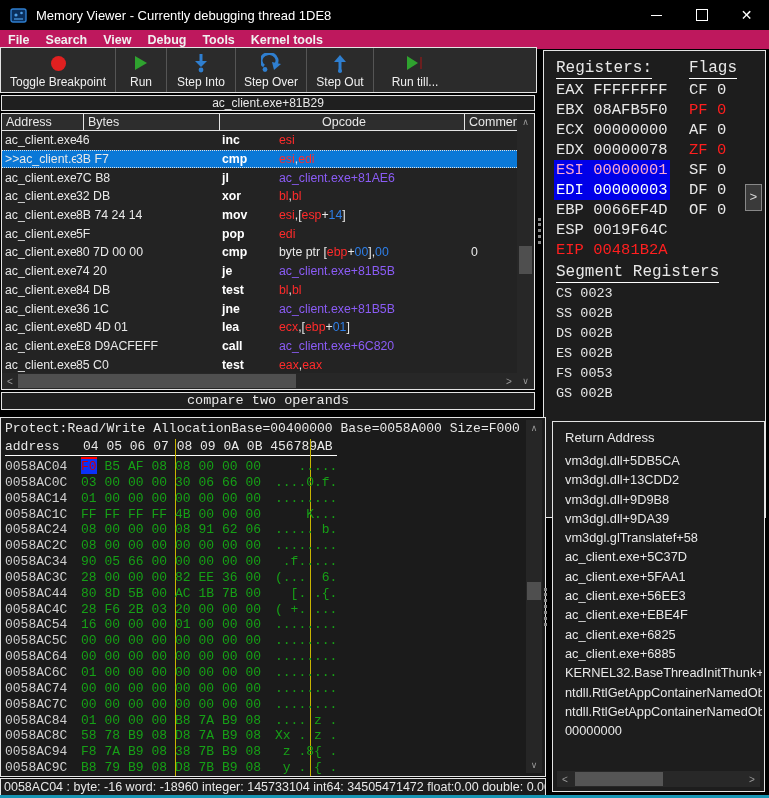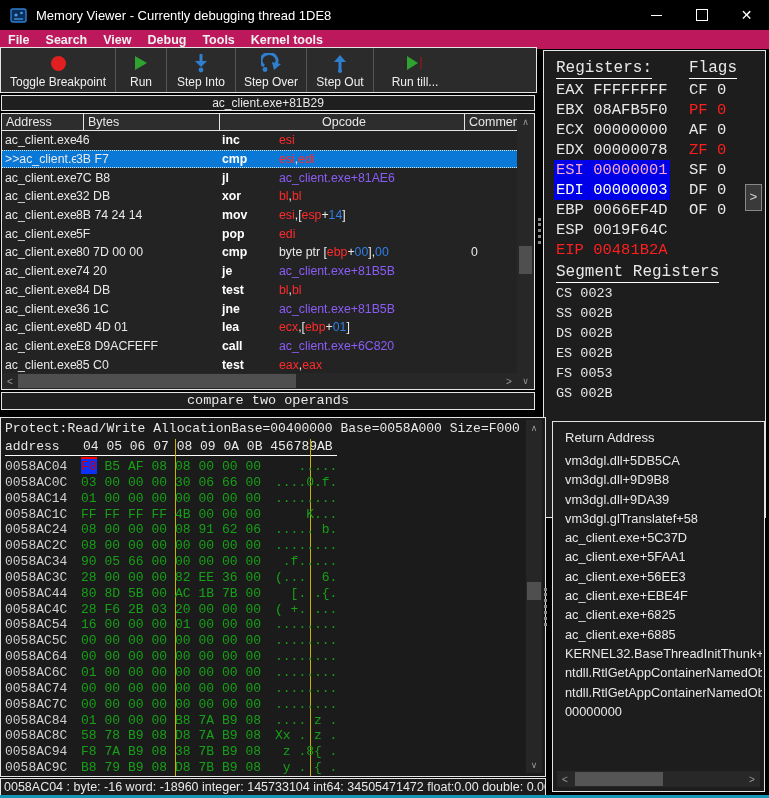--- a/index.html
+++ b/index.html
@@ -415,20 +415,21 @@
 </div>
 
 <div class="abs splitv" style="left:544px;top:588px;height:38px;"></div>
 
 <div class="abs statusbar">0058AC04 : byte: -16 word: -18960 integer: 145733104 int64: 34505471472 float:0.00 double: 0.00</div>
 
 <div class="abs retpanel">
   <div class="rettitle">Return Address</div>
   <div class="retlist" id="retlist">
       <div class="retitem">vm3dgl.dll+5DB5CA</div>
+      <div class="retitem">vm3dgl.dll+13CDD2</div>
       <div class="retitem">vm3dgl.dll+9D9B8</div>
       <div class="retitem">vm3dgl.dll+9DA39</div>
       <div class="retitem">vm3dgl.glTranslatef+58</div>
       <div class="retitem">ac_client.exe+5C37D</div>
       <div class="retitem">ac_client.exe+5FAA1</div>
       <div class="retitem">ac_client.exe+56EE3</div>
       <div class="retitem">ac_client.exe+EBE4F</div>
       <div class="retitem">ac_client.exe+6825</div>
       <div class="retitem">ac_client.exe+6885</div>
       <div class="retitem">KERNEL32.BaseThreadInitThunk+19</div>

